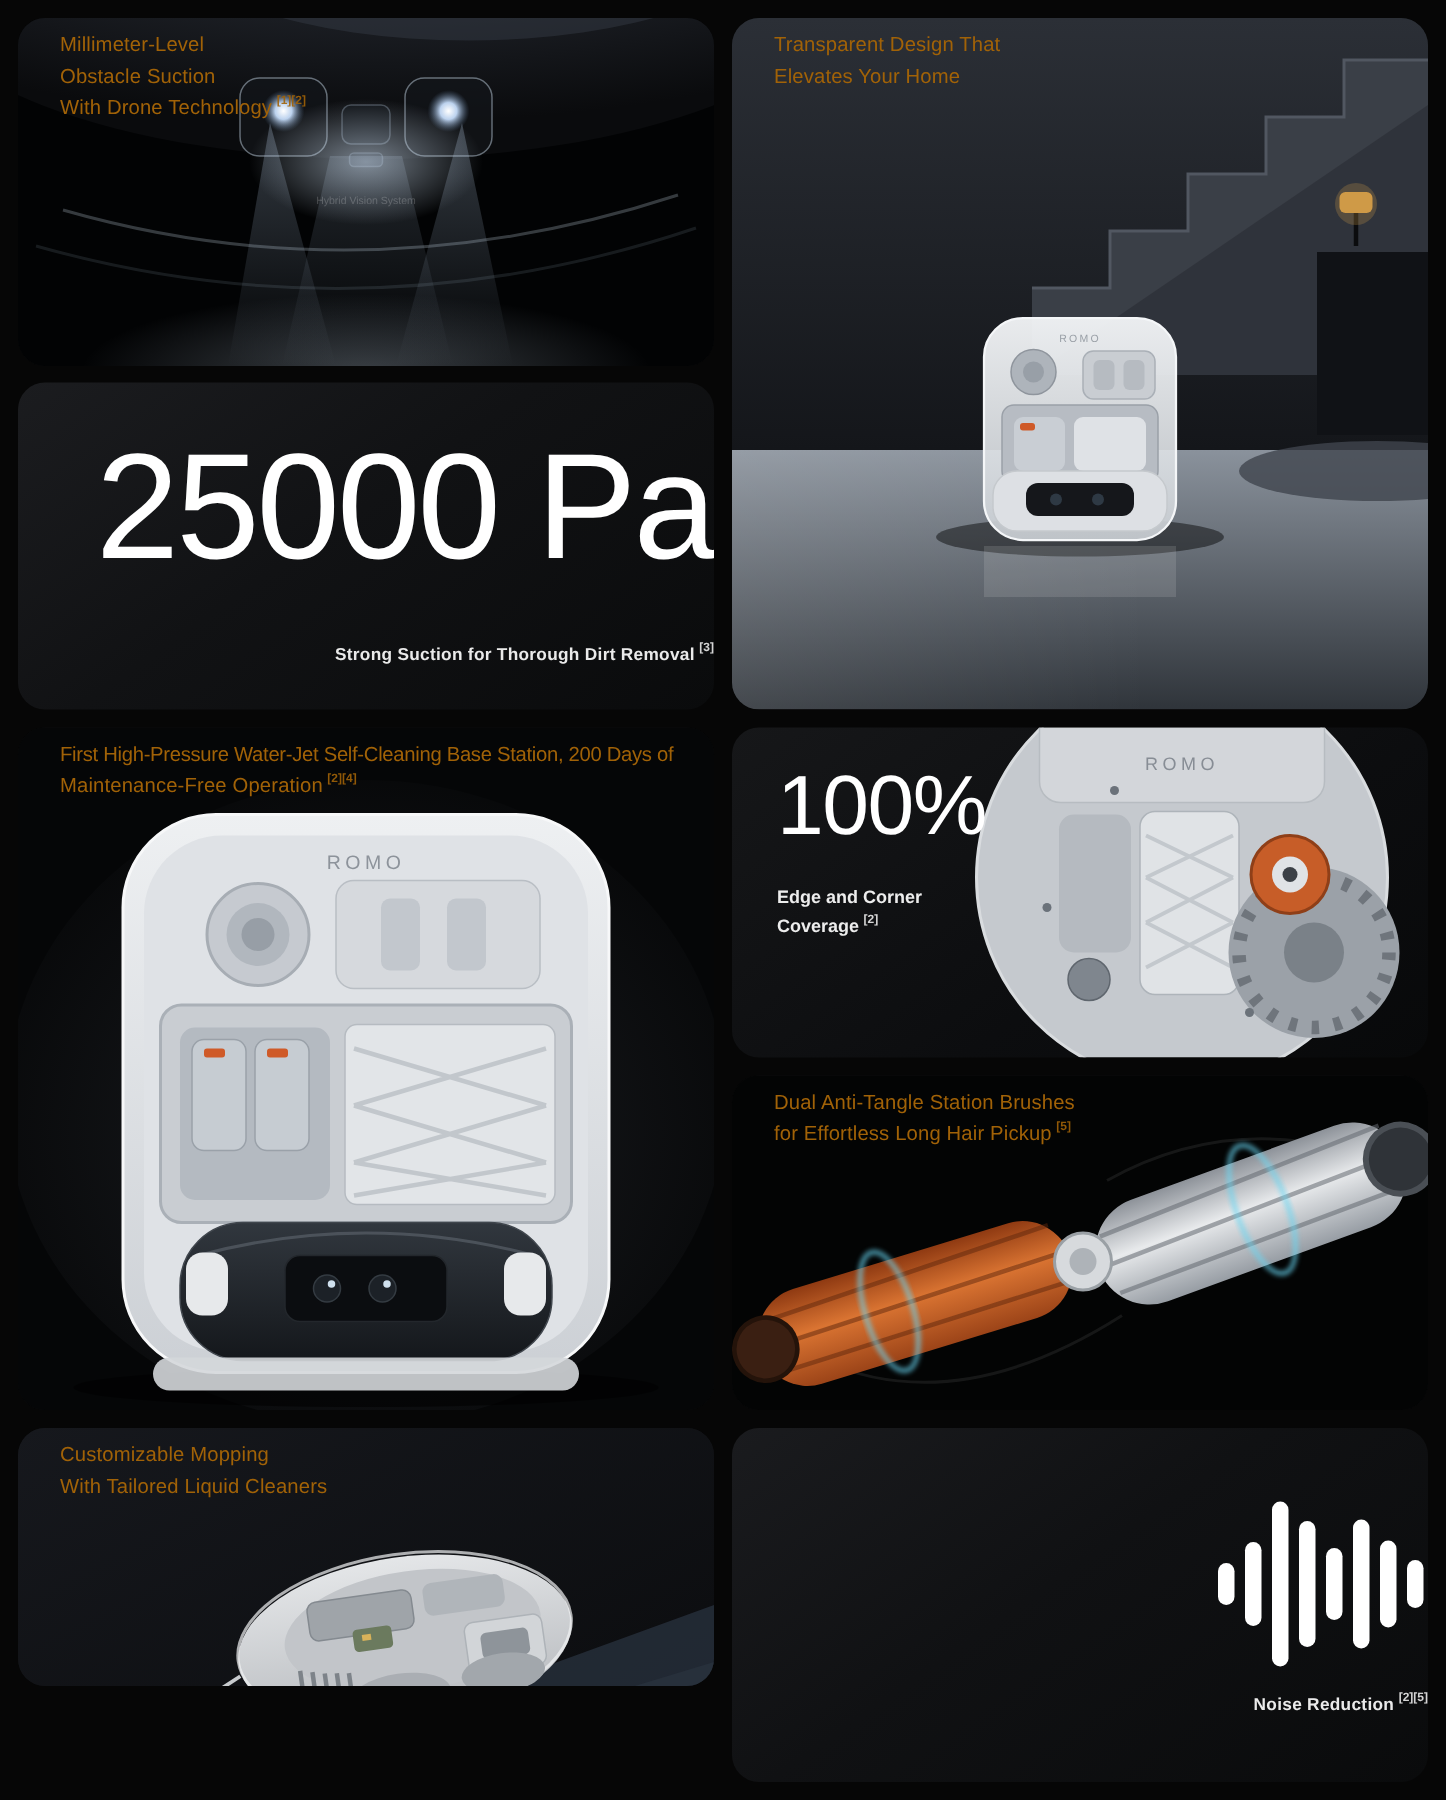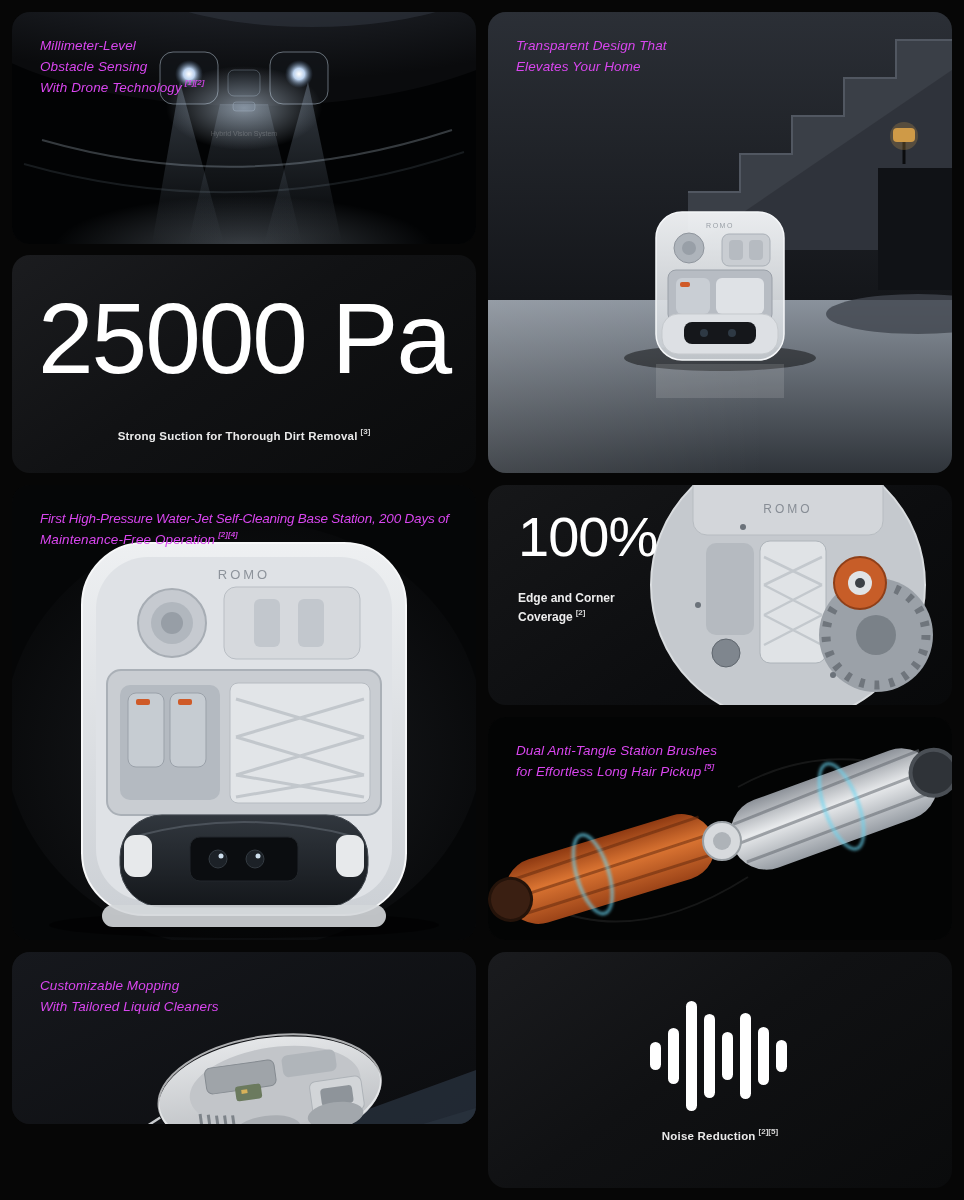--- a/index.html
+++ b/index.html
@@ -8,25 +8,25 @@
   .card{position:absolute;border-radius:18px;overflow:hidden;background:#0e0f11;}
   .c1{left:12px;top:12px;width:464px;height:232px;}
   .c2{left:12px;top:255px;width:464px;height:218px;background:linear-gradient(145deg,#1b1c1f 0%,#111214 45%,#0a0b0c 100%);}
   .c3{left:488px;top:12px;width:464px;height:461px;}
   .c4{left:12px;top:485px;width:464px;height:455px;}
   .c5{left:488px;top:485px;width:464px;height:220px;background:linear-gradient(145deg,#161719 0%,#0c0d0f 60%,#08090a 100%);}
   .c6{left:488px;top:717px;width:464px;height:223px;}
   .c7{left:12px;top:952px;width:464px;height:172px;}
   .c8{left:488px;top:952px;width:464px;height:236px;background:linear-gradient(145deg,#1a1b1e 0%,#101113 45%,#0a0b0c 100%);}
   .card svg.art{position:absolute;inset:0;display:block;}
-  .card-title{position:absolute;top:24px;left:28px;z-index:5;font-size:13.5px;line-height:1.55;
-              font-weight:500;color:#d946ef;letter-spacing:.1px;white-space:nowrap;font-style:italic;}
+  .card-title{position:absolute;top:8px;left:28px;z-index:5;font-size:13.5px;line-height:1.55;
+              font-weight:500;color:#a16207;letter-spacing:.1px;white-space:nowrap;}
   sup.fn{font-size:8px;font-weight:600;opacity:.9;margin-left:3px;position:relative;top:-1px;letter-spacing:0;}
   .stat-col{position:relative;z-index:5;height:100%;display:flex;flex-direction:column;
-            align-items:center;justify-content:center;}
+            align-items:flex-end;justify-content:center;}
   .big-number{font-weight:400;color:#ffffff;letter-spacing:-2px;line-height:1;}
   .n-suction{font-size:100px;margin-top:2px;}
   .n-noise{font-size:118px;}
   .stat-caption{font-size:11.5px;font-weight:600;color:#eaeaea;letter-spacing:.2px;}
   .c2 .stat-caption{margin-top:40px;}
   .c5-text{position:absolute;left:30px;top:24px;z-index:5;}
   .n-coverage{font-size:56px;letter-spacing:-1px;}
   .c5-caption{margin-top:24px;font-size:12px;font-weight:600;line-height:1.55;color:#ededed;}
   .noise-row{display:flex;align-items:center;gap:30px;}
   .c8 .stat-caption{margin-top:14px;}
@@ -78,21 +78,21 @@
         <polygon points="168,70 140,232 212,232" fill="url(#g1-beam)" opacity="0.55"></polygon>
         <polygon points="296,70 252,232 330,232" fill="url(#g1-beam)" opacity="0.55"></polygon>
         <polygon points="208,92 176,232 290,232 256,92" fill="url(#g1-beam)" opacity="0.35"></polygon>
         <ellipse cx="232" cy="96" rx="78" ry="42" fill="url(#g1-glow)"></ellipse>
         <ellipse cx="232" cy="236" rx="190" ry="52" fill="url(#g1-glow)" opacity="0.5"></ellipse>
       </g>
       <text x="232" y="124" text-anchor="middle" font-size="7" fill="#ffffff" fill-opacity="0.2">Hybrid Vision System</text>
     </svg>
     <div class="card-title">
       <span>Millimeter-Level</span><br>
-      <span>Obstacle Sensing</span><br>
+      <span>Obstacle Suction</span><br>
       <span>With Drone Technology</span><sup class="fn">[1][2]</sup>
     </div>
   </section>
 
   <section class="card c2">
     <div class="stat-col">
       <div class="big-number n-suction">25000 Pa</div>
       <div class="stat-caption">
         <span>Strong Suction for Thorough Dirt Removal</span><sup class="fn">[3]</sup>
       </div>

